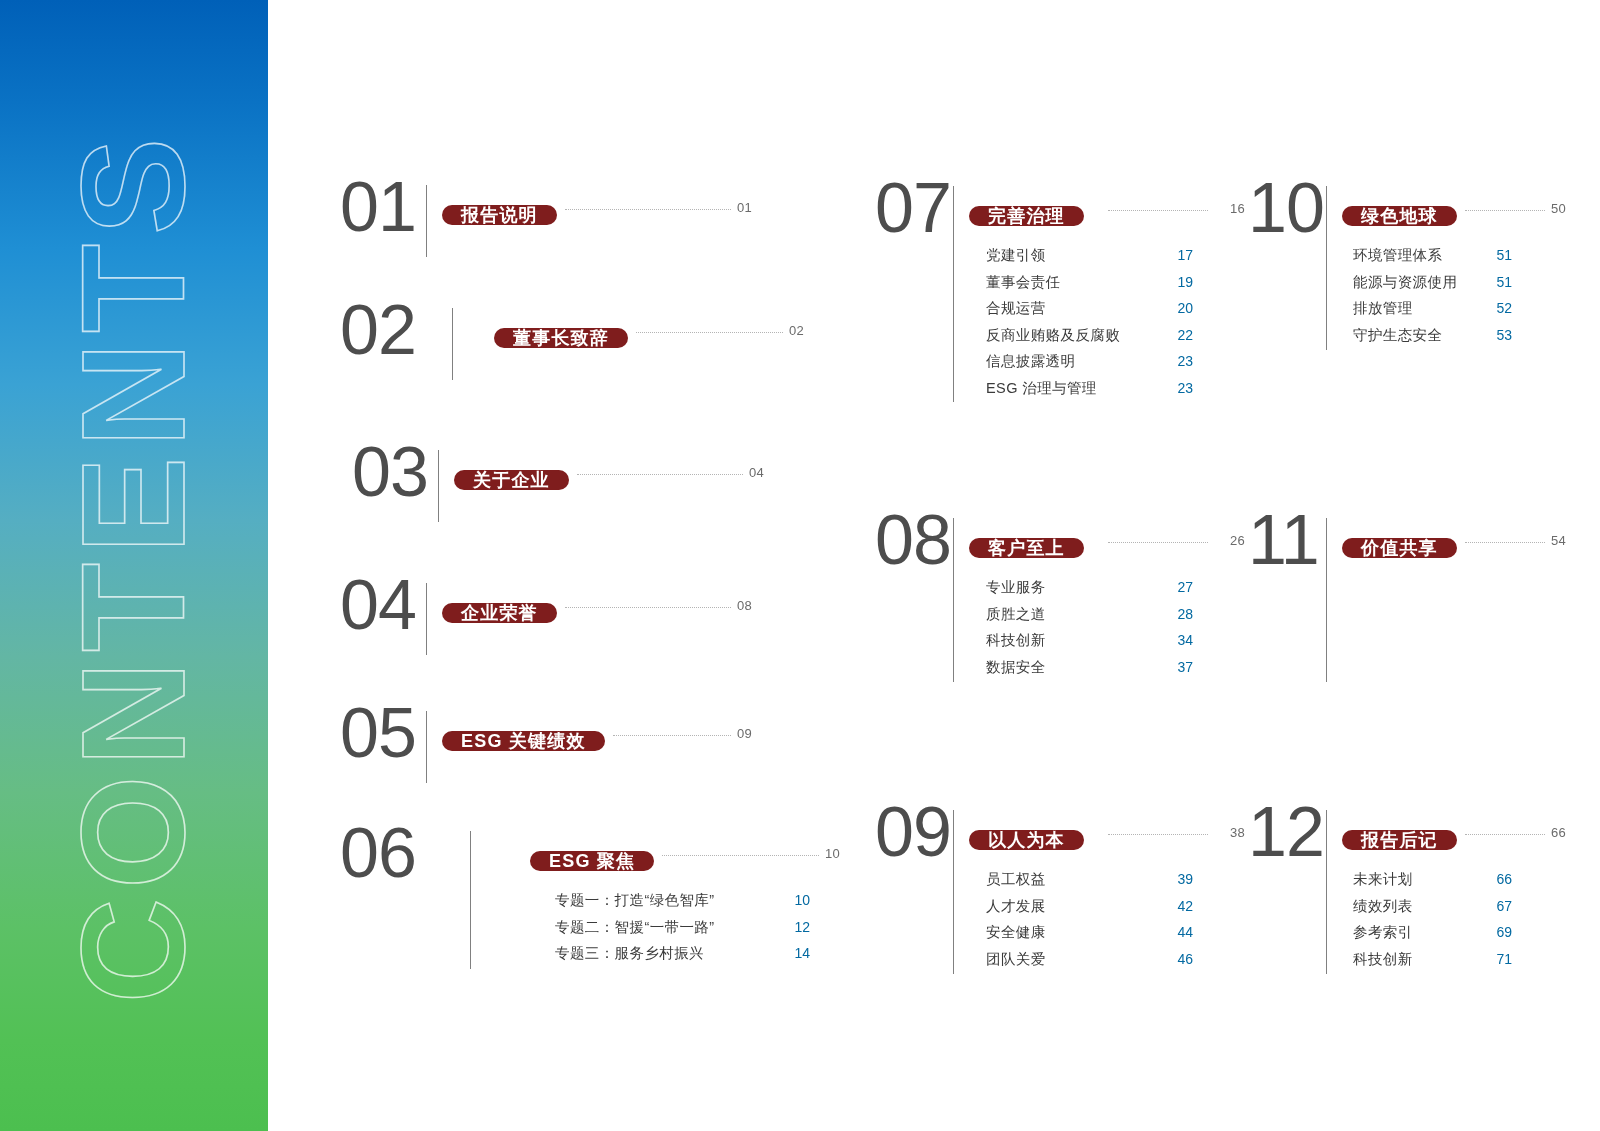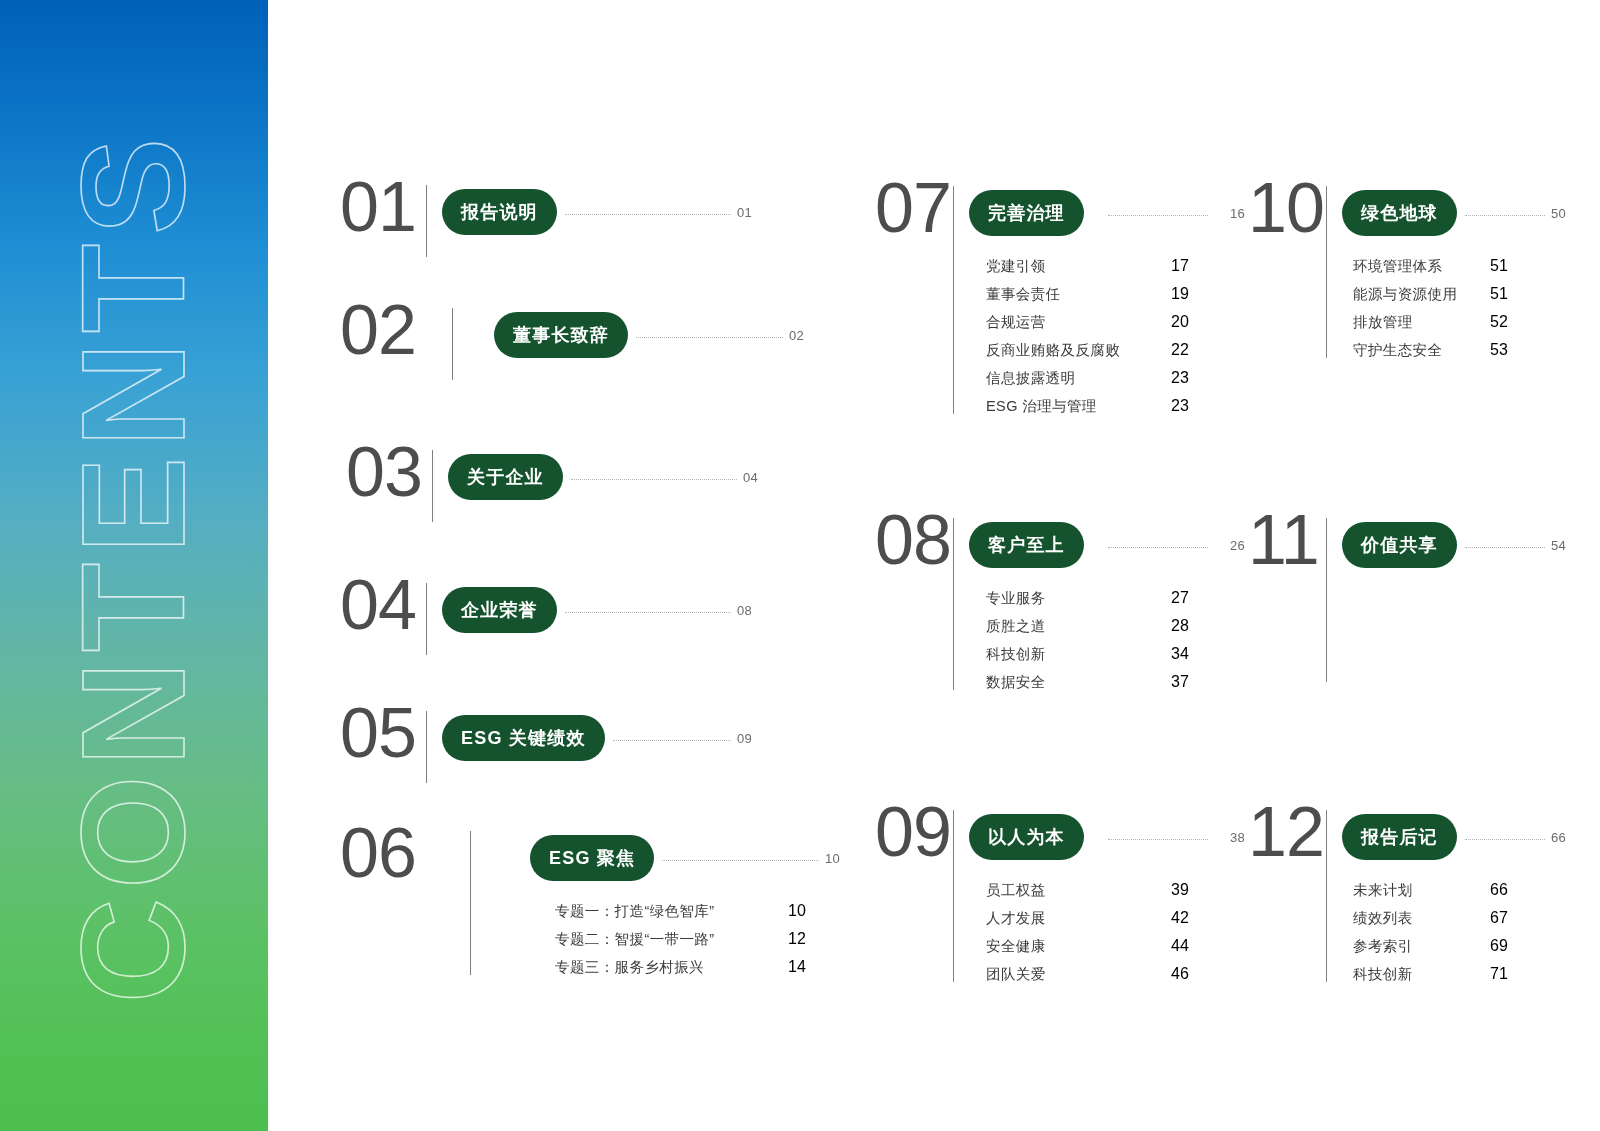--- a/index.html
+++ b/index.html
@@ -102,30 +102,31 @@
   
   .head-row {
     display: flex;
     align-items: center;
   }
 
   .pill {
     display: inline-flex;
     align-items: center;
     justify-content: center;
-    background: #14532d;
+    background: #7f1d1d;
     color: #ffffff;
     border-radius: 999px;
     font-size: 18px;
     font-weight: 700;
     letter-spacing: 1.2px;
-    height: 46px;
+    height: 20px;
     padding: 0 19px;
     white-space: nowrap;
     flex: 0 0 auto;
+    margin-top: 16px;
   }
 
   .leader {
     flex: 1 1 auto;
     height: 1px;
     margin: 0 6px 0 8px;
     border-top: 1px dotted #b4b4b4;
     min-width: 18px;
     position: relative;
     top: 2px;
@@ -150,22 +151,23 @@
     color: #3b3b3b;
     line-height: 1;
     padding: 0 0 0 3px;
     margin-bottom: 12px;
   }
   .sub:last-child { margin-bottom: 0; }
   .sub-label { flex: 0 0 auto; letter-spacing: 0.4px; }
   .sub-gap   { flex: 1 1 auto; min-width: 12px; }
   .sub-page  {
     flex: 0 0 auto;
-    font-size: 16px;
-    color: #000000;
+    font-size: 14px;
+    color: #0369a1;
+    text-align: right;
     min-width: 22px;
   }
 
   
   .col-left  .subs { width: 258px; margin-left: 22px; }
   .col-mid   .subs { width: 210px; margin-left: 14px; }
   .col-right .subs { width: 162px; margin-left: 8px; }
 
   .col-left  .head-row { width: 310px; }
   .col-mid   .head-row { width: 276px; gap: 16px; }
@@ -196,21 +198,21 @@
         <div class="num num-w-lg">02</div>
         <div class="divider"></div>
         <div class="sec-body">
           <div class="head-row">
             <span class="pill">董事长致辞</span>
             <span class="leader"></span>
             <span class="head-page">02</span>
           </div>
         </div>
       </div>
-      <div class="section" style="top: 450px; left: 6px; width: 100%;">
+      <div class="section" style="top: 450px; left: 12px; width: 100%;">
         <div class="num num-w-lg">03</div>
         <div class="divider"></div>
         <div class="sec-body">
           <div class="head-row">
             <span class="pill">关于企业</span>
             <span class="leader"></span>
             <span class="head-page">04</span>
           </div>
         </div>
       </div>

